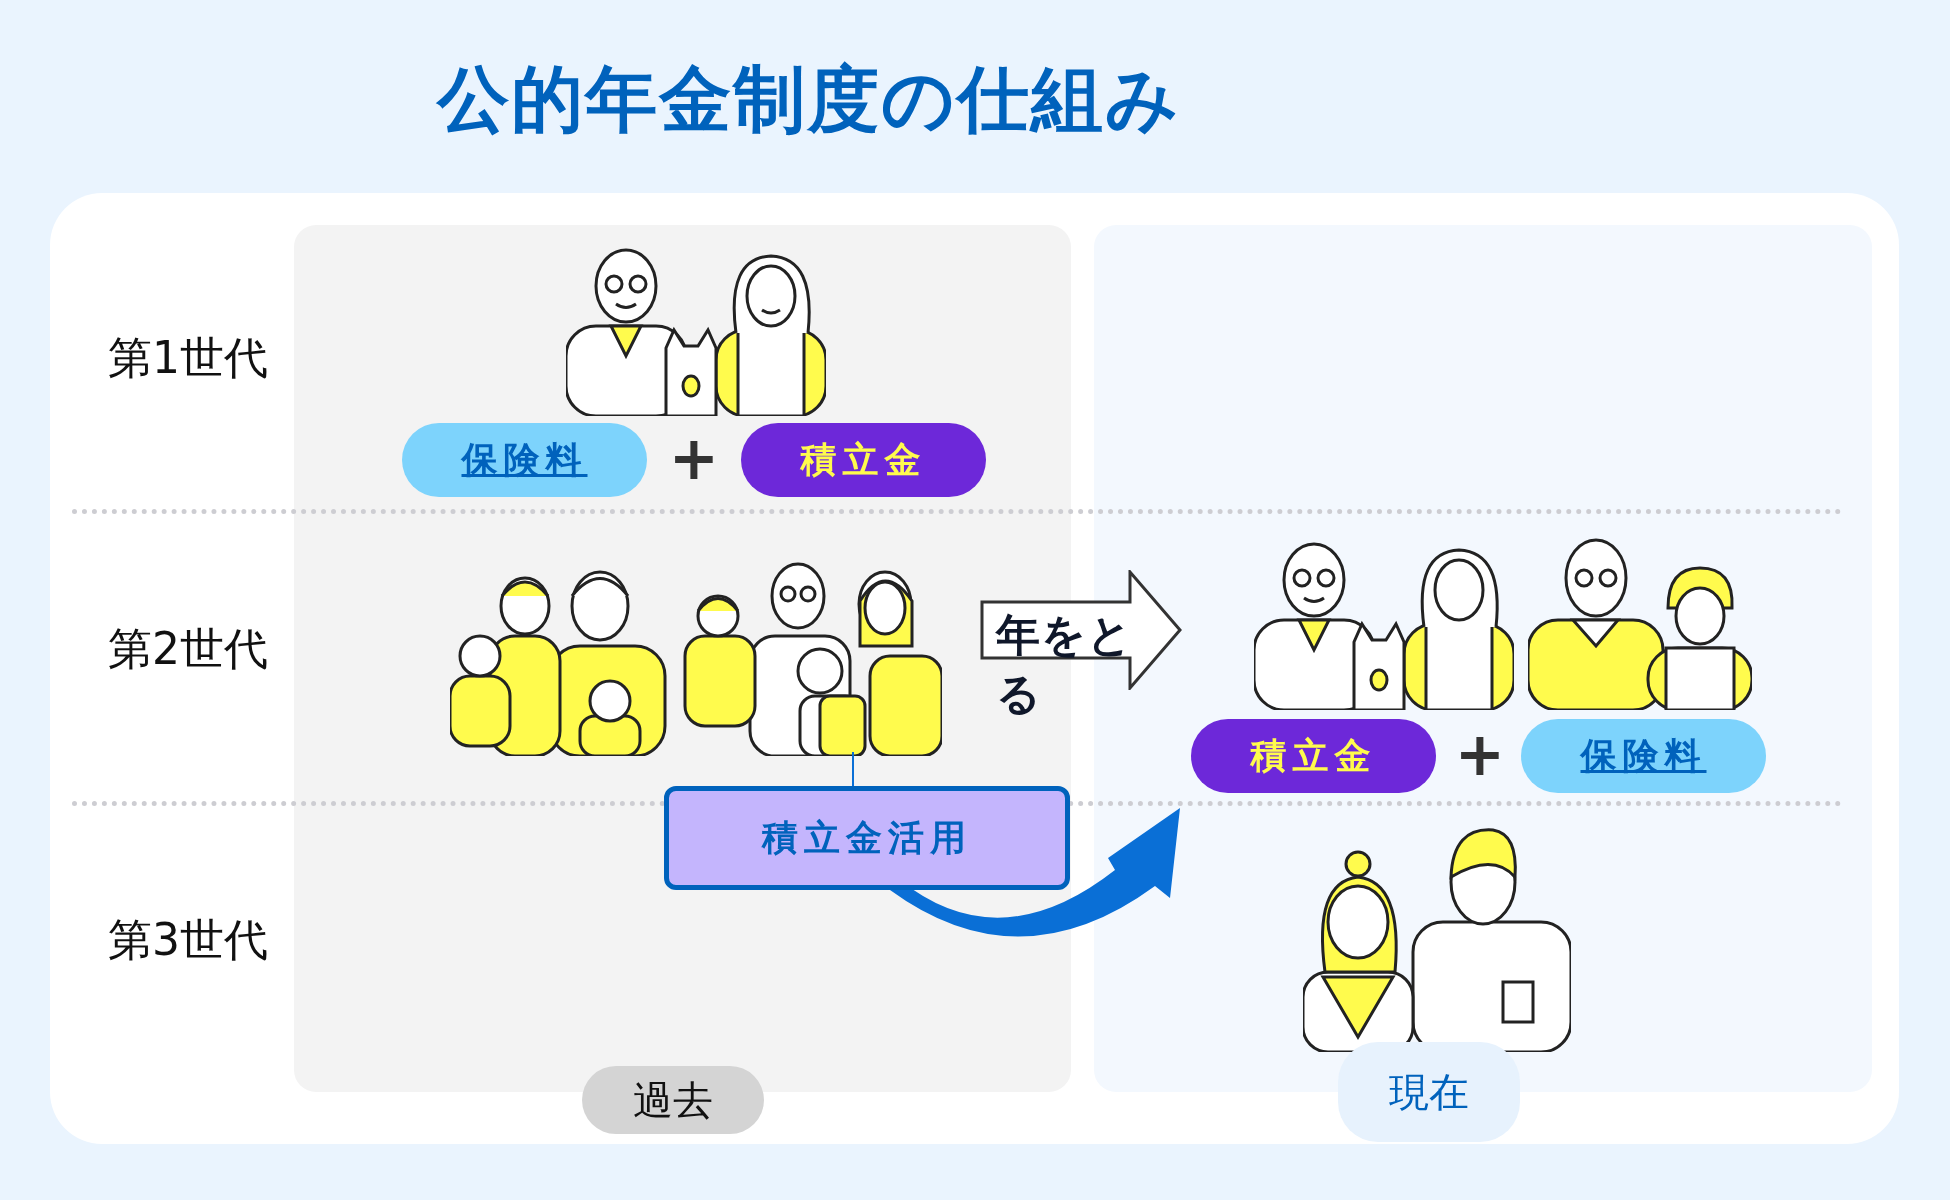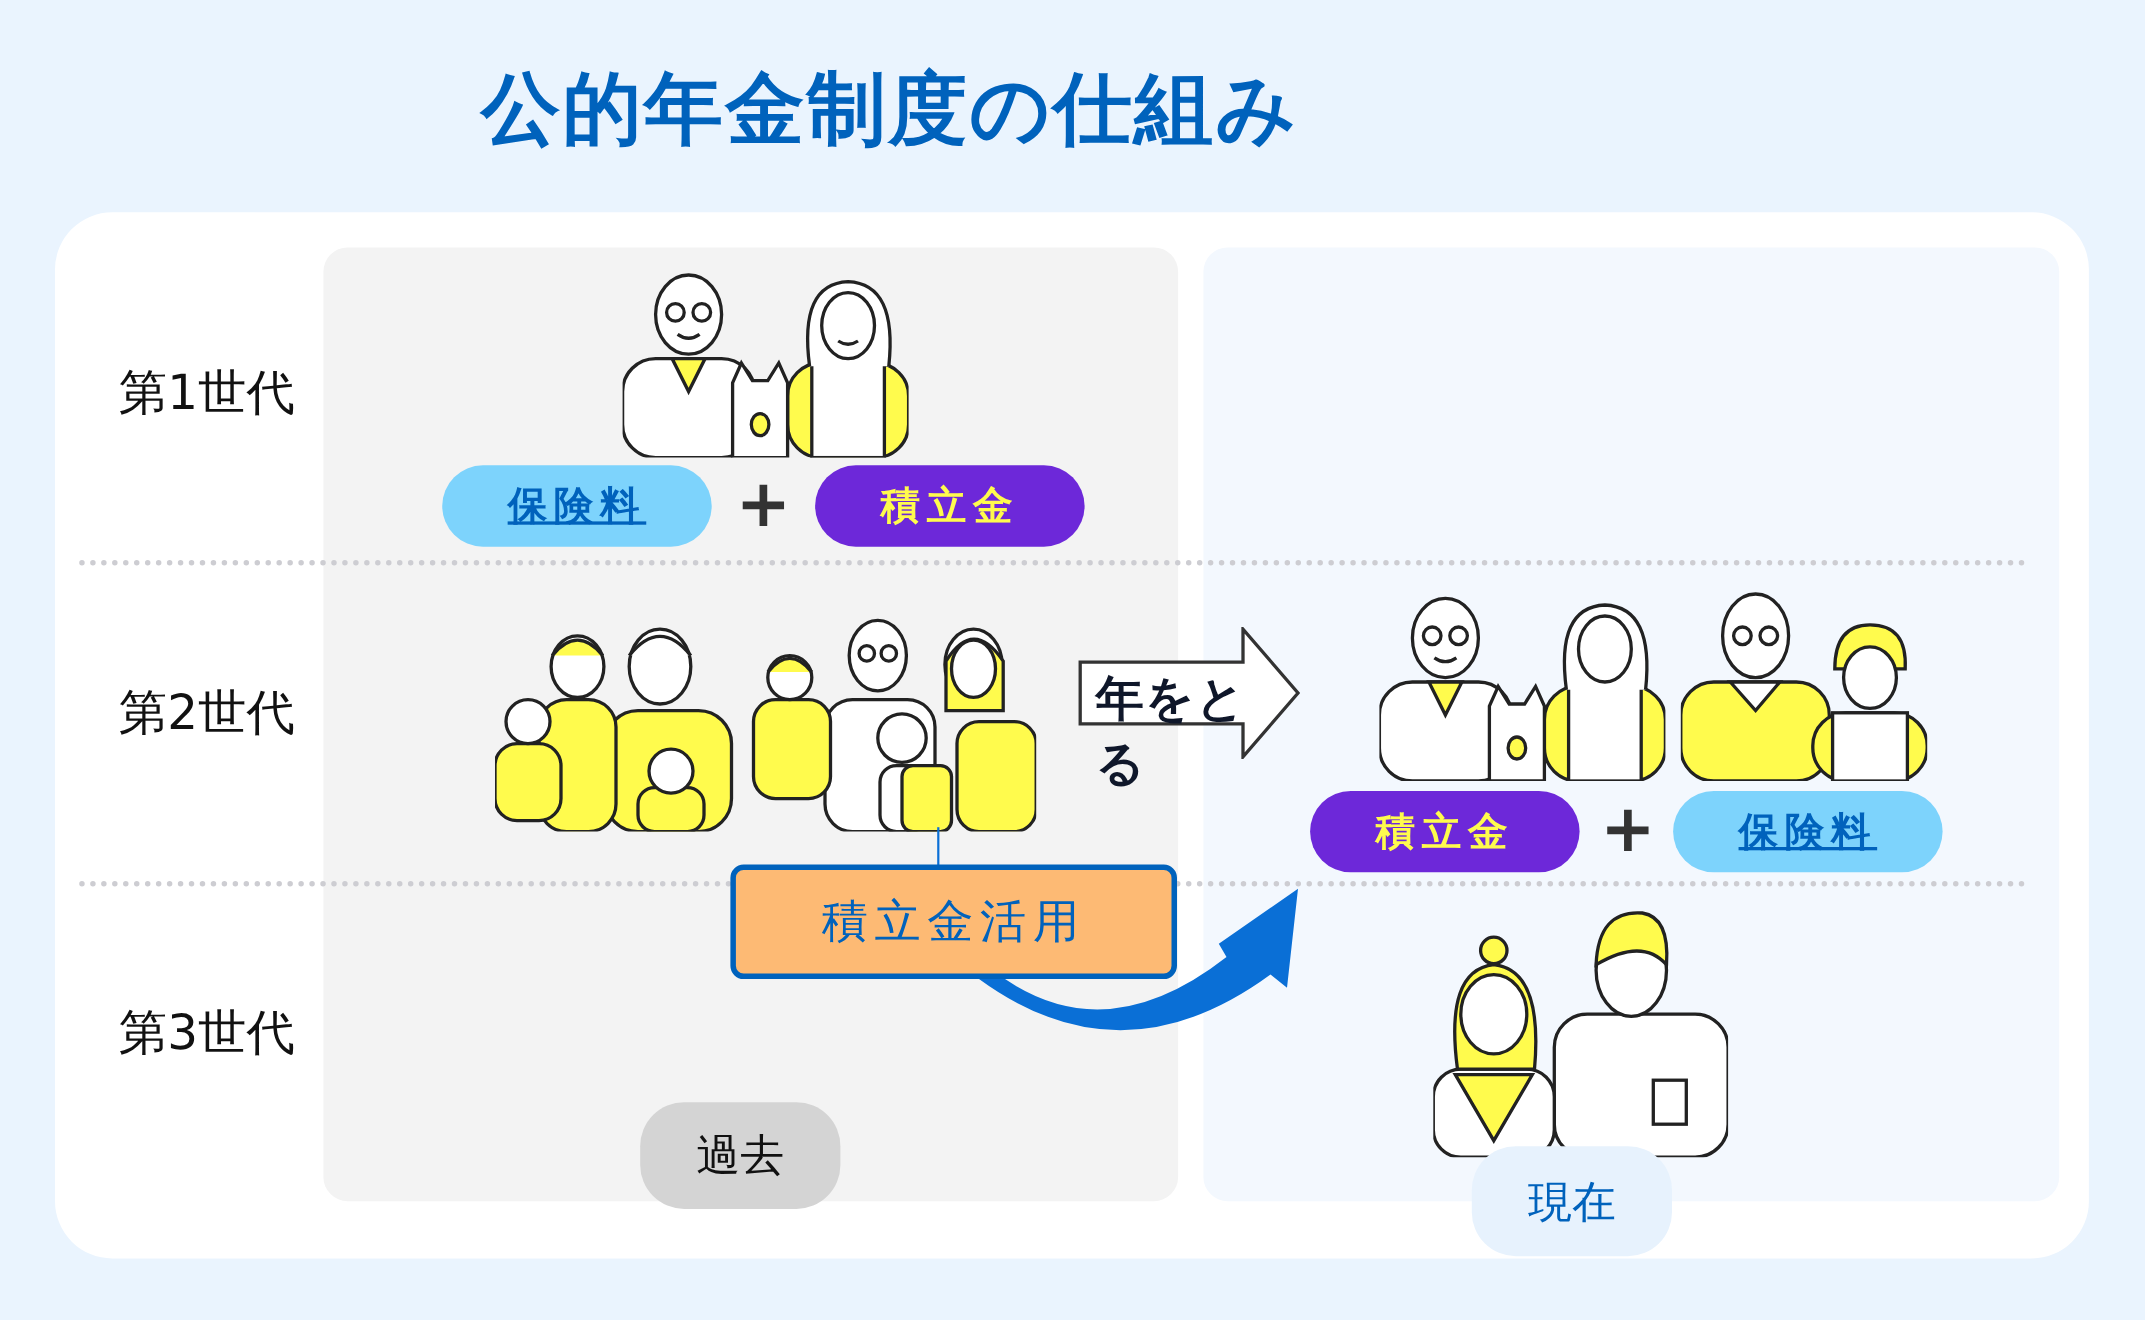--- a/index.html
+++ b/index.html
@@ -44,23 +44,23 @@
     font-size:60px; font-weight:bold; color:#333; line-height:60px; text-align:center; width:60px;
   }
   .time-pill {
     border-radius:40px; display:flex; align-items:center; justify-content:center;
     font-size:40px;
   }
   .past-pill { background:#D4D4D4; color:#111; }
   .present-pill { background:#E7F2FD; color:#0062BC; }
   .usage-box {
     left:664px; top:786px; width:398px; height:95px;
-    border:5px solid #0062BC; border-radius:12px; background:#fdba74;
+    border:5px solid #0062BC; border-radius:12px; background:#c4b5fd;
     display:flex; align-items:center; justify-content:center;
-    font-size:42px; font-weight:normal; color:#0062BC; letter-spacing:6px;
+    font-size:36px; font-weight:bold; color:#0062BC; letter-spacing:6px;
     box-sizing:border-box; width:406px; height:104px;
   }
   .age-arrow-label {
     left:996px; top:606px; width:150px; text-align:left;
     font-size:44px; font-weight:bold; color:#0f172a; letter-spacing:1px;
   }
   svg { display:block; }
 </style>
 </head>
 <body>
@@ -194,14 +194,14 @@
     <ellipse cx="180" cy="60" rx="32" ry="42" fill="#fff" stroke="#222" stroke-width="3"></ellipse>
     <path d="M148,55 Q150,5 190,8 Q215,12 212,55 Q190,30 148,55 Z" fill="#FFFB4D" stroke="#222" stroke-width="3"></path>
     <rect x="0" y="150" width="110" height="80" rx="25" fill="#fff" stroke="#222" stroke-width="3"></rect>
     <polygon points="20,155 90,155 55,215" fill="#FFFB4D" stroke="#222" stroke-width="3"></polygon>
     <path d="M22,150 Q10,60 55,55 Q100,60 92,150 Z" fill="#FFFB4D" stroke="#222" stroke-width="3"></path>
     <circle cx="55" cy="42" r="12" fill="#FFFB4D" stroke="#222" stroke-width="3"></circle>
     <ellipse cx="55" cy="100" rx="30" ry="36" fill="#fff" stroke="#222" stroke-width="3"></ellipse>
   </svg>
 </div>
 
-<div class="abs time-pill past-pill" style="left:582px; top:1002px; width:182px; height:97px;">過去</div>
+<div class="abs time-pill past-pill" style="left:582px; top:1066px; width:182px; height:68px;">過去</div>
 <div class="abs time-pill present-pill" style="left:1338px; top:1042px; width:182px; height:100px;">現在</div>
 
 </body></html>

